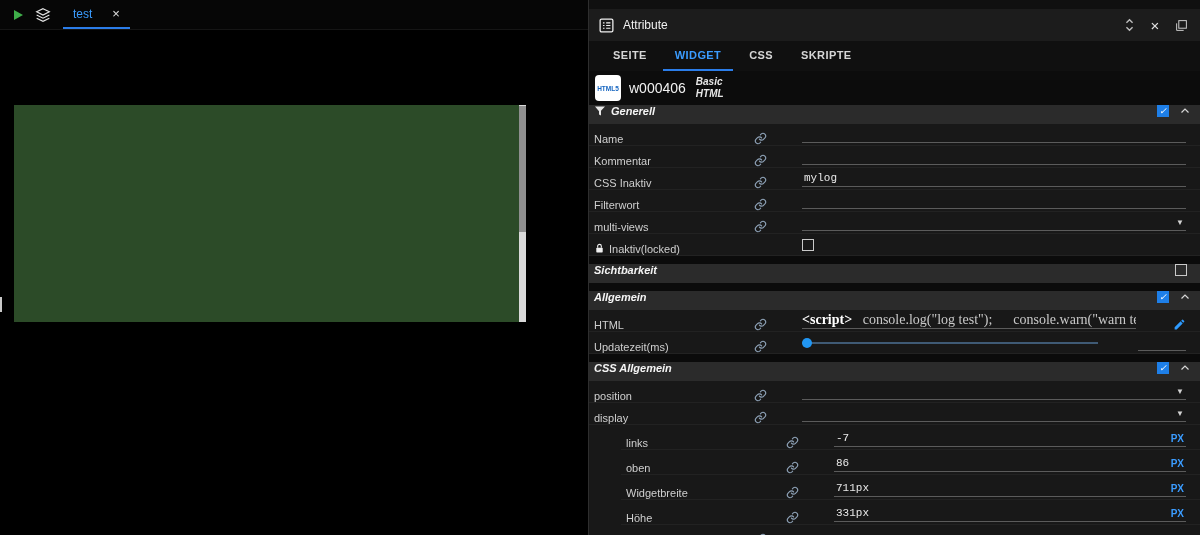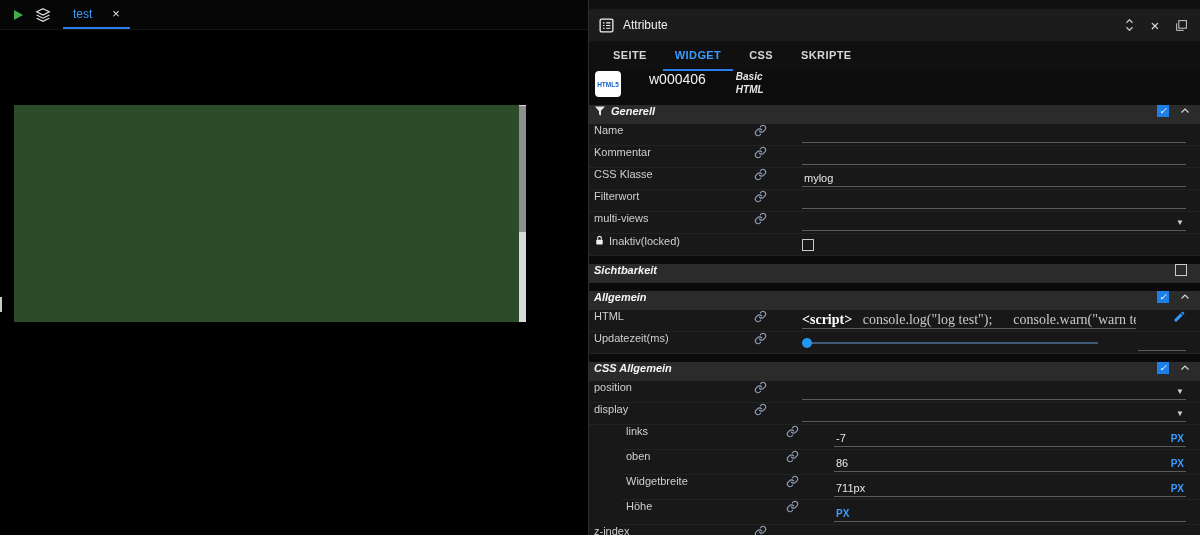--- a/index.html
+++ b/index.html
@@ -31,21 +31,21 @@
   .p-header .spacer { flex:1; }
   .hdr-ico { display:flex; align-items:center; justify-content:center; width:18px; height:18px;
     margin-left:8px; color:#cfcfcf; cursor:pointer; }
   .hdr-ico.close { font-size:15px; color:#e4e4e4; }
 
   .p-tabs { height:30px; display:flex; align-items:stretch; gap:4px; padding-left:12px; background:#101010; }
   .p-tab { display:flex; align-items:center; padding:0 12px; font-size:11px; font-weight:bold;
     letter-spacing:.4px; color:#d6d6d6; cursor:pointer; border-bottom:2px solid transparent; }
   .p-tab.active { color:#3b9cff; border-bottom-color:#2b7de9; }
 
-  .widget-info { height:34px; display:flex; align-items:flex-start; padding-left:6px; background:#0c0c0c;gap:20px; }
+  .widget-info { height:34px; display:flex; align-items:center; padding-left:6px; background:#0c0c0c; }
   .widget-icon { width:26px; height:26px; background:#fff; border-radius:4px; display:flex;
     align-items:center; justify-content:center; font-size:6.5px; font-weight:bold; color:#1565c0; }
   .widget-id { font-size:14px; color:#f2f2f2; margin-left:8px; }
   .widget-meta { display:flex; flex-direction:column; margin-left:10px; line-height:1.25; }
   .widget-meta span { font-size:10px; font-style:italic; font-weight:bold; color:#e8e8e8; }
 
   .sections { flex:1; overflow:hidden; }
   .sec-gap { height:8px; background:#0b0b0b; }
   .sec-header { height:19px; display:flex; align-items:flex-start; background:#2b2b2b; padding:0 9px 0 5px;
     cursor:pointer;font-style:italic; }
@@ -54,28 +54,28 @@
   .sec-header .funnel { display:flex; margin-right:5px; color:#e8e8e8; }
 
   .cb { width:12px; height:12px; border:1px solid #c9c9c9; background:transparent; display:inline-flex;
     align-items:center; justify-content:center; cursor:pointer; flex:0 0 12px; }
   .cb.checked { background:#1e7fe8; border-color:#1e7fe8; }
   .cb.checked::after { content:"✓"; color:#fff; font-size:9px; line-height:1; }
   .sec-header .cb { margin-right:10px; }
   .chev { display:flex; color:#d8d8d8; cursor:pointer; }
 
   .rows { background:#181818; }
-  .row { height:22px; display:flex; align-items:flex-start; padding:0 14px 0 5px; border-bottom:1px solid #222;gap:32px; }
+  .row { height:22px; display:flex; align-items:flex-end; padding:0 14px 0 5px; border-bottom:1px solid #222;gap:32px; }
   .row.tall { height:25px;margin-left:32px; }
   .row-label { width:128px; flex:0 0 128px; font-size:11px; color:#cfcfcf; display:flex; align-items:center; gap:4px; }
   .link-ico { width:16px; flex:0 0 16px; display:flex; color:#8fa3b8; cursor:pointer; }
   .field { flex:1; display:flex; align-items:center; align-self:flex-end; height:17px; margin-bottom:2px;
     border-bottom:1px solid #5b5b5b; min-width:0; }
   .field input { flex:1; min-width:0; background:transparent; border:none; outline:none; color:#e8e8e8;
-    font-size:11px; font-family:Liberation Sans, sans-serif; padding:0 2px; }
+    font-size:11px; font-family:Liberation Mono, monospace; padding:0 2px; }
   .field .dd-arrow { color:#d2d2d2; font-size:8px; padding:0 2px; cursor:pointer; }
   .field .unit { color:#3b9cff; font-size:10px; font-weight:bold; padding:0 2px; cursor:pointer; }
   .field.no-line { border-bottom:none; }
   .code-field { overflow:hidden; white-space:pre; font-size:14px;font-family:Liberation Serif, serif; }
   .code-tag { color:#ffffff; font-weight:bold; flex:0 0 auto; }
   .code-body { color:#c9c9c9; overflow:hidden; white-space:pre; }
   .pencil { display:flex; color:#2e9bff; margin-left:5px; cursor:pointer; flex:0 0 auto; }
 
   .slider { flex:1; position:relative; height:16px; align-self:center; cursor:pointer; }
   .slider-track { position:absolute; left:0; right:0; top:7px; height:2px; background:#3f5a75; }
@@ -191,21 +191,21 @@
         <span class="link-ico">
             <svg width="13" height="13" viewBox="0 0 24 24">
               <path d="M10 13a5 5 0 0 0 7.5.5l3-3a5 5 0 0 0-7-7l-1.7 1.7M14 11a5 5 0 0 0-7.5-.5l-3 3a5 5 0 0 0 7 7l1.7-1.7" fill="none" stroke="currentColor" stroke-width="2.1" stroke-linecap="round"></path>
             </svg>
           </span>
         <span class="field">
             <input value="" style="">
           </span>
       </div>
       <div class="row">
-        <span class="row-label">CSS Klasse</span>
+        <span class="row-label">CSS Inaktiv</span>
         <span class="link-ico">
             <svg width="13" height="13" viewBox="0 0 24 24">
               <path d="M10 13a5 5 0 0 0 7.5.5l3-3a5 5 0 0 0-7-7l-1.7 1.7M14 11a5 5 0 0 0-7.5-.5l-3 3a5 5 0 0 0 7 7l1.7-1.7" fill="none" stroke="currentColor" stroke-width="2.1" stroke-linecap="round"></path>
             </svg>
           </span>
         <span class="field">
             <input value="mylog" style="">
           </span>
       </div>
       <div class="row">
@@ -375,20 +375,21 @@
         </span>
       </div>
       <div class="row tall">
         <span class="row-label">Höhe</span>
         <span class="link-ico">
             <svg width="13" height="13" viewBox="0 0 24 24">
               <path d="M10 13a5 5 0 0 0 7.5.5l3-3a5 5 0 0 0-7-7l-1.7 1.7M14 11a5 5 0 0 0-7.5-.5l-3 3a5 5 0 0 0 7 7l1.7-1.7" fill="none" stroke="currentColor" stroke-width="2.1" stroke-linecap="round"></path>
             </svg>
           </span>
         <span class="field">
+          <input value="331px" style="">
           <span class="unit">PX</span>
         </span>
       </div>
       <div class="row">
         <span class="row-label">z-index</span>
         <span class="link-ico">
             <svg width="13" height="13" viewBox="0 0 24 24">
               <path d="M10 13a5 5 0 0 0 7.5.5l3-3a5 5 0 0 0-7-7l-1.7 1.7M14 11a5 5 0 0 0-7.5-.5l-3 3a5 5 0 0 0 7 7l1.7-1.7" fill="none" stroke="currentColor" stroke-width="2.1" stroke-linecap="round"></path>
             </svg>
           </span>

